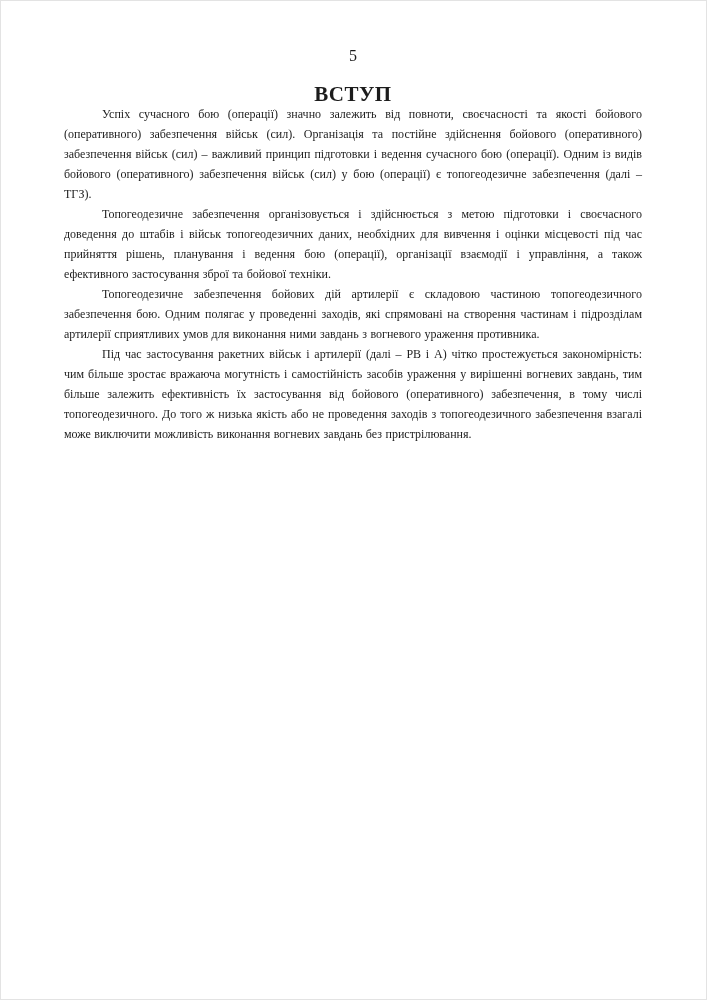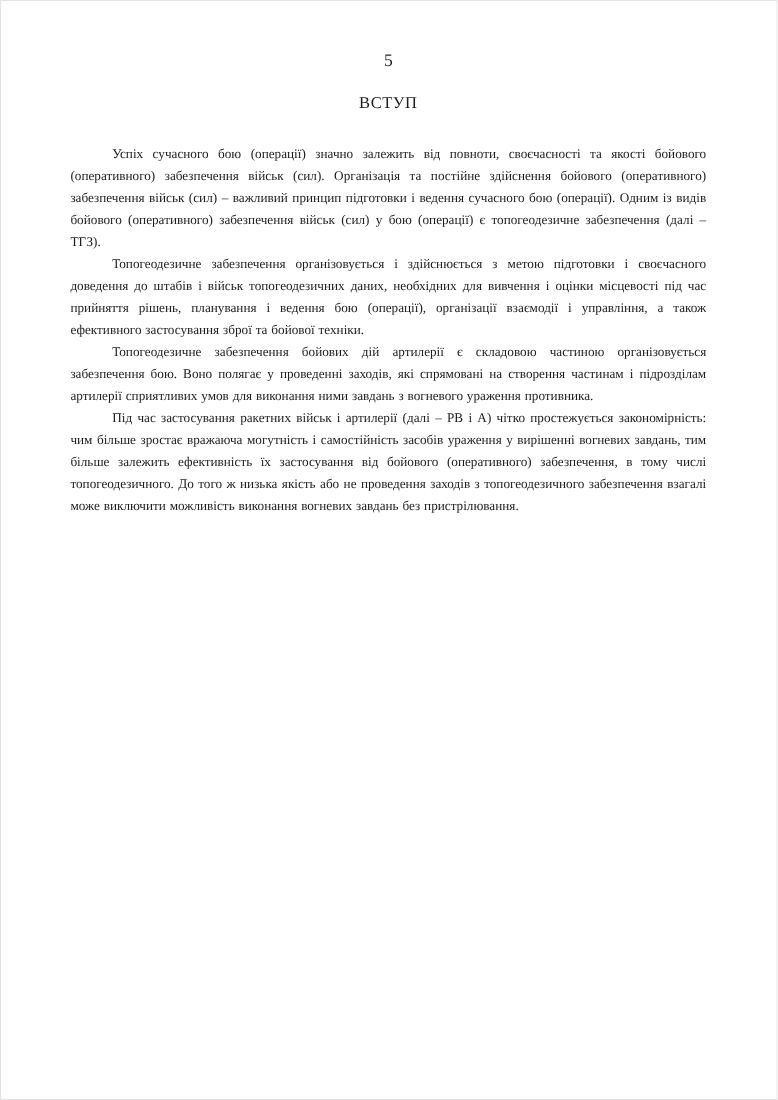--- a/index.html
+++ b/index.html
@@ -20,24 +20,23 @@
     padding: 45px 64px 0 63px; 
   }
   .page-number {
     text-align: center;
     font-size: 16px;
     line-height: 20px;
     margin-bottom: 18px;
   }
   .doc-heading {
     text-align: center;
-    font-size: 15px;
-    font-weight: normal;
+    font-size: 21px;
+    font-weight: bold;
     line-height: 20px;
-    margin-bottom: 26px;
     letter-spacing: 0.5px;
   }
   .doc-body p {
     font-size: 12px;
     line-height: 20px;
     text-align: justify;
     text-indent: 38px;
     margin: 0;
     word-spacing: 0.5px;
   }
@@ -45,17 +44,17 @@
 </head>
 <body>
 
 <div class="page">
   <div class="page-inner">
     <div class="page-number">5</div>
     <h1 class="doc-heading">ВСТУП</h1>
     <div class="doc-body">
       <p>Успіх сучасного бою (операції) значно залежить від повноти, своєчасності та якості бойового (оперативного) забезпечення військ (сил). Організація та постійне здійснення бойового (оперативного) забезпечення військ (сил) – важливий принцип підготовки і ведення сучасного бою (операції). Одним із видів бойового (оперативного) забезпечення військ (сил) у бою (операції) є топогеодезичне забезпечення (далі – ТГЗ).</p>
       <p>Топогеодезичне забезпечення організовується і здійснюється з метою підготовки і своєчасного доведення до штабів і військ топогеодезичних даних, необхідних для вивчення і оцінки місцевості під час прийняття рішень, планування і ведення бою (операції), організації взаємодії і управління, а також ефективного застосування зброї та бойової техніки.</p>
-      <p>Топогеодезичне забезпечення бойових дій артилерії є складовою частиною організовується забезпечення бою. Воно полягає у проведенні заходів, які спрямовані на створення частинам і підрозділам артилерії сприятливих умов для виконання ними завдань з вогневого ураження противника.</p>
+      <p>Топогеодезичне забезпечення бойових дій артилерії є складовою частиною топогеодезичного забезпечення бою. Одним полягає у проведенні заходів, які спрямовані на створення частинам і підрозділам артилерії сприятливих умов для виконання ними завдань з вогневого ураження противника.</p>
       <p>Під час застосування ракетних військ і артилерії (далі – РВ і А) чітко простежується закономірність: чим більше зростає вражаюча могутність і самостійність засобів ураження у вирішенні вогневих завдань, тим більше залежить ефективність їх застосування від бойового (оперативного) забезпечення, в тому числі топогеодезичного. До того ж низька якість або не проведення заходів з топогеодезичного забезпечення взагалі може виключити можливість виконання вогневих завдань без пристрілювання.</p>
     </div>
   </div>
 </div>
 
 </body></html>

